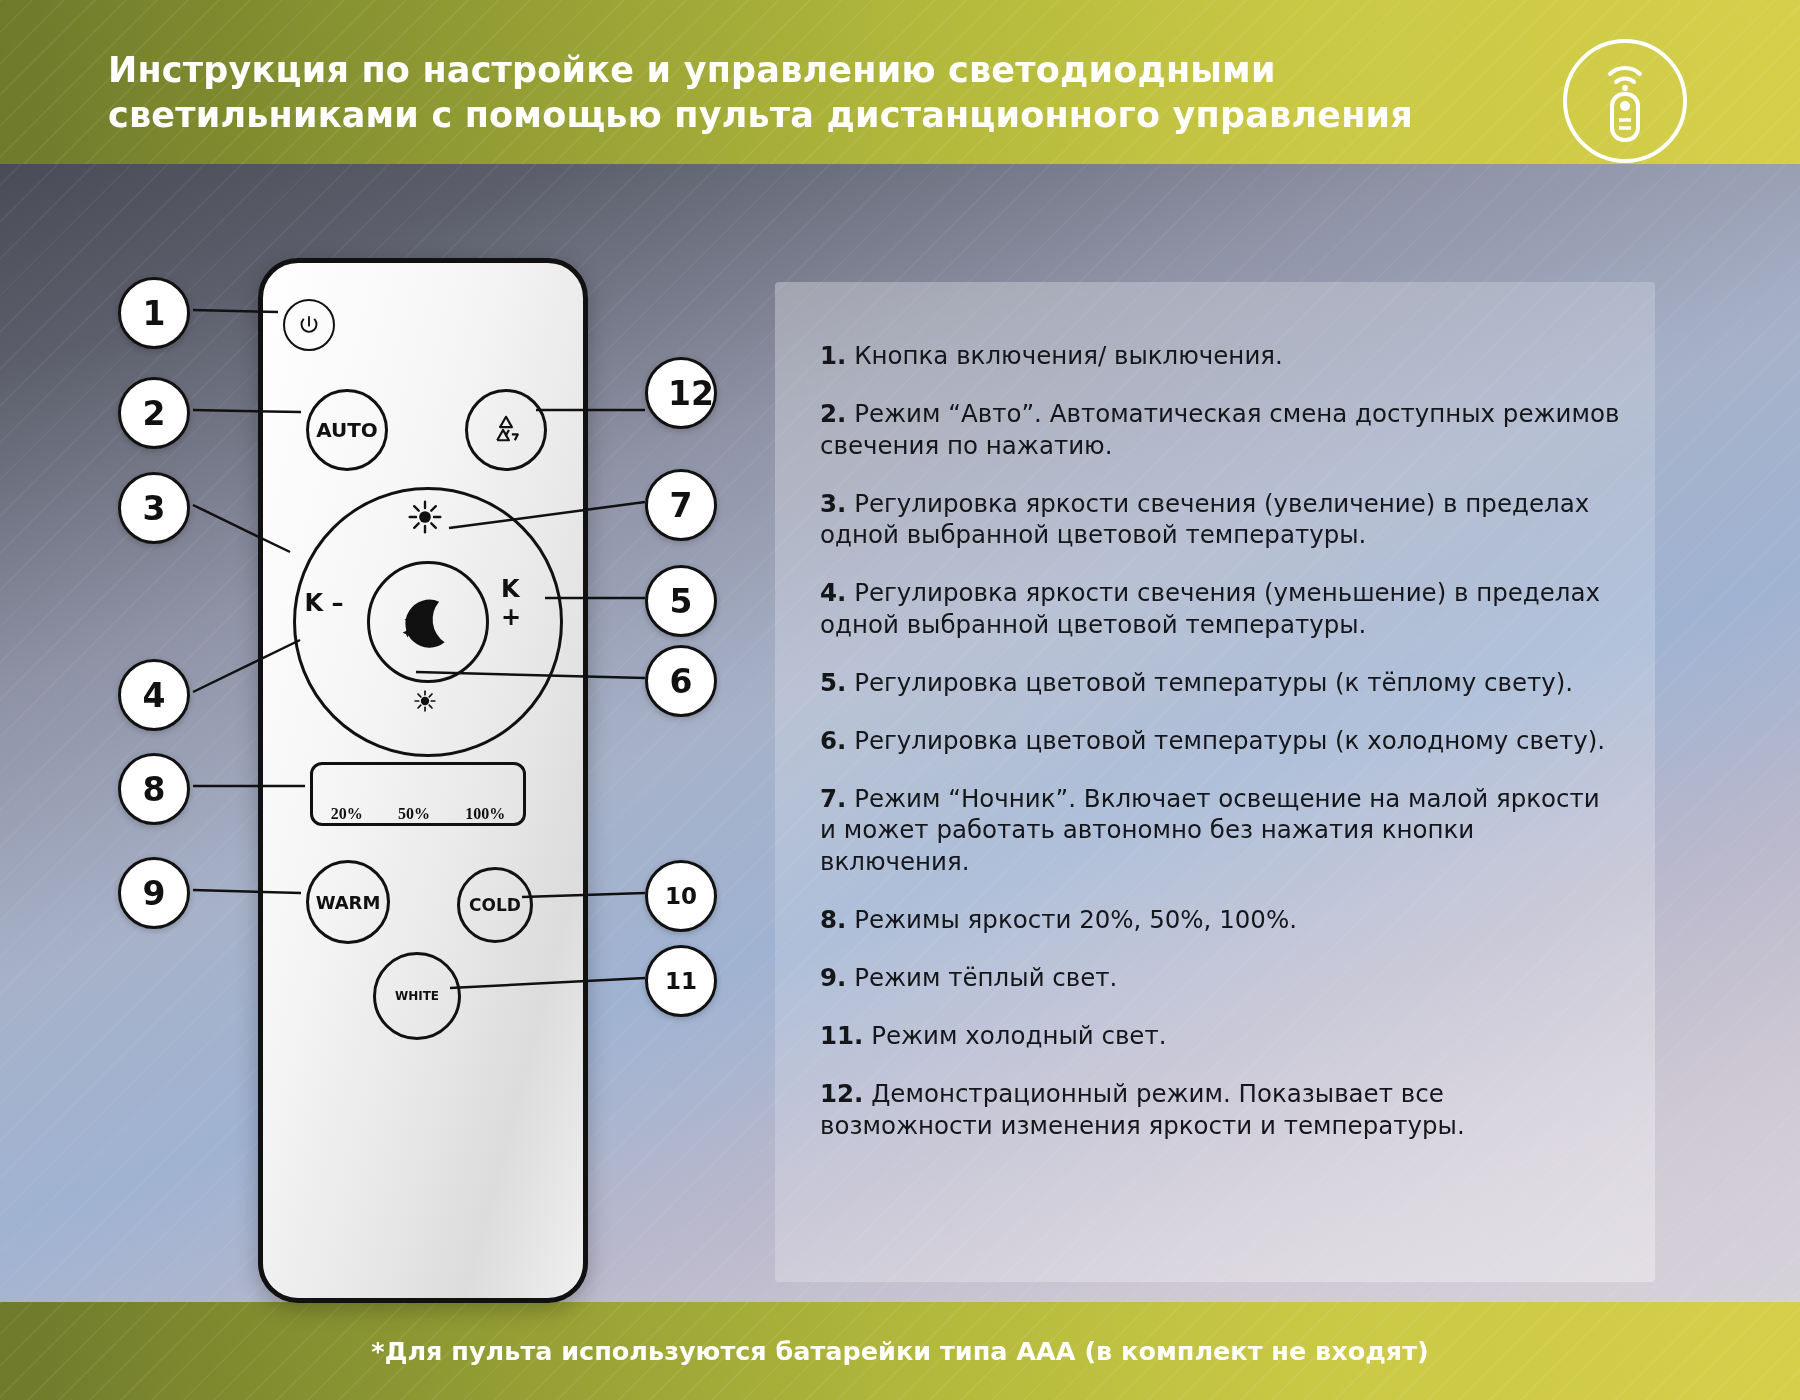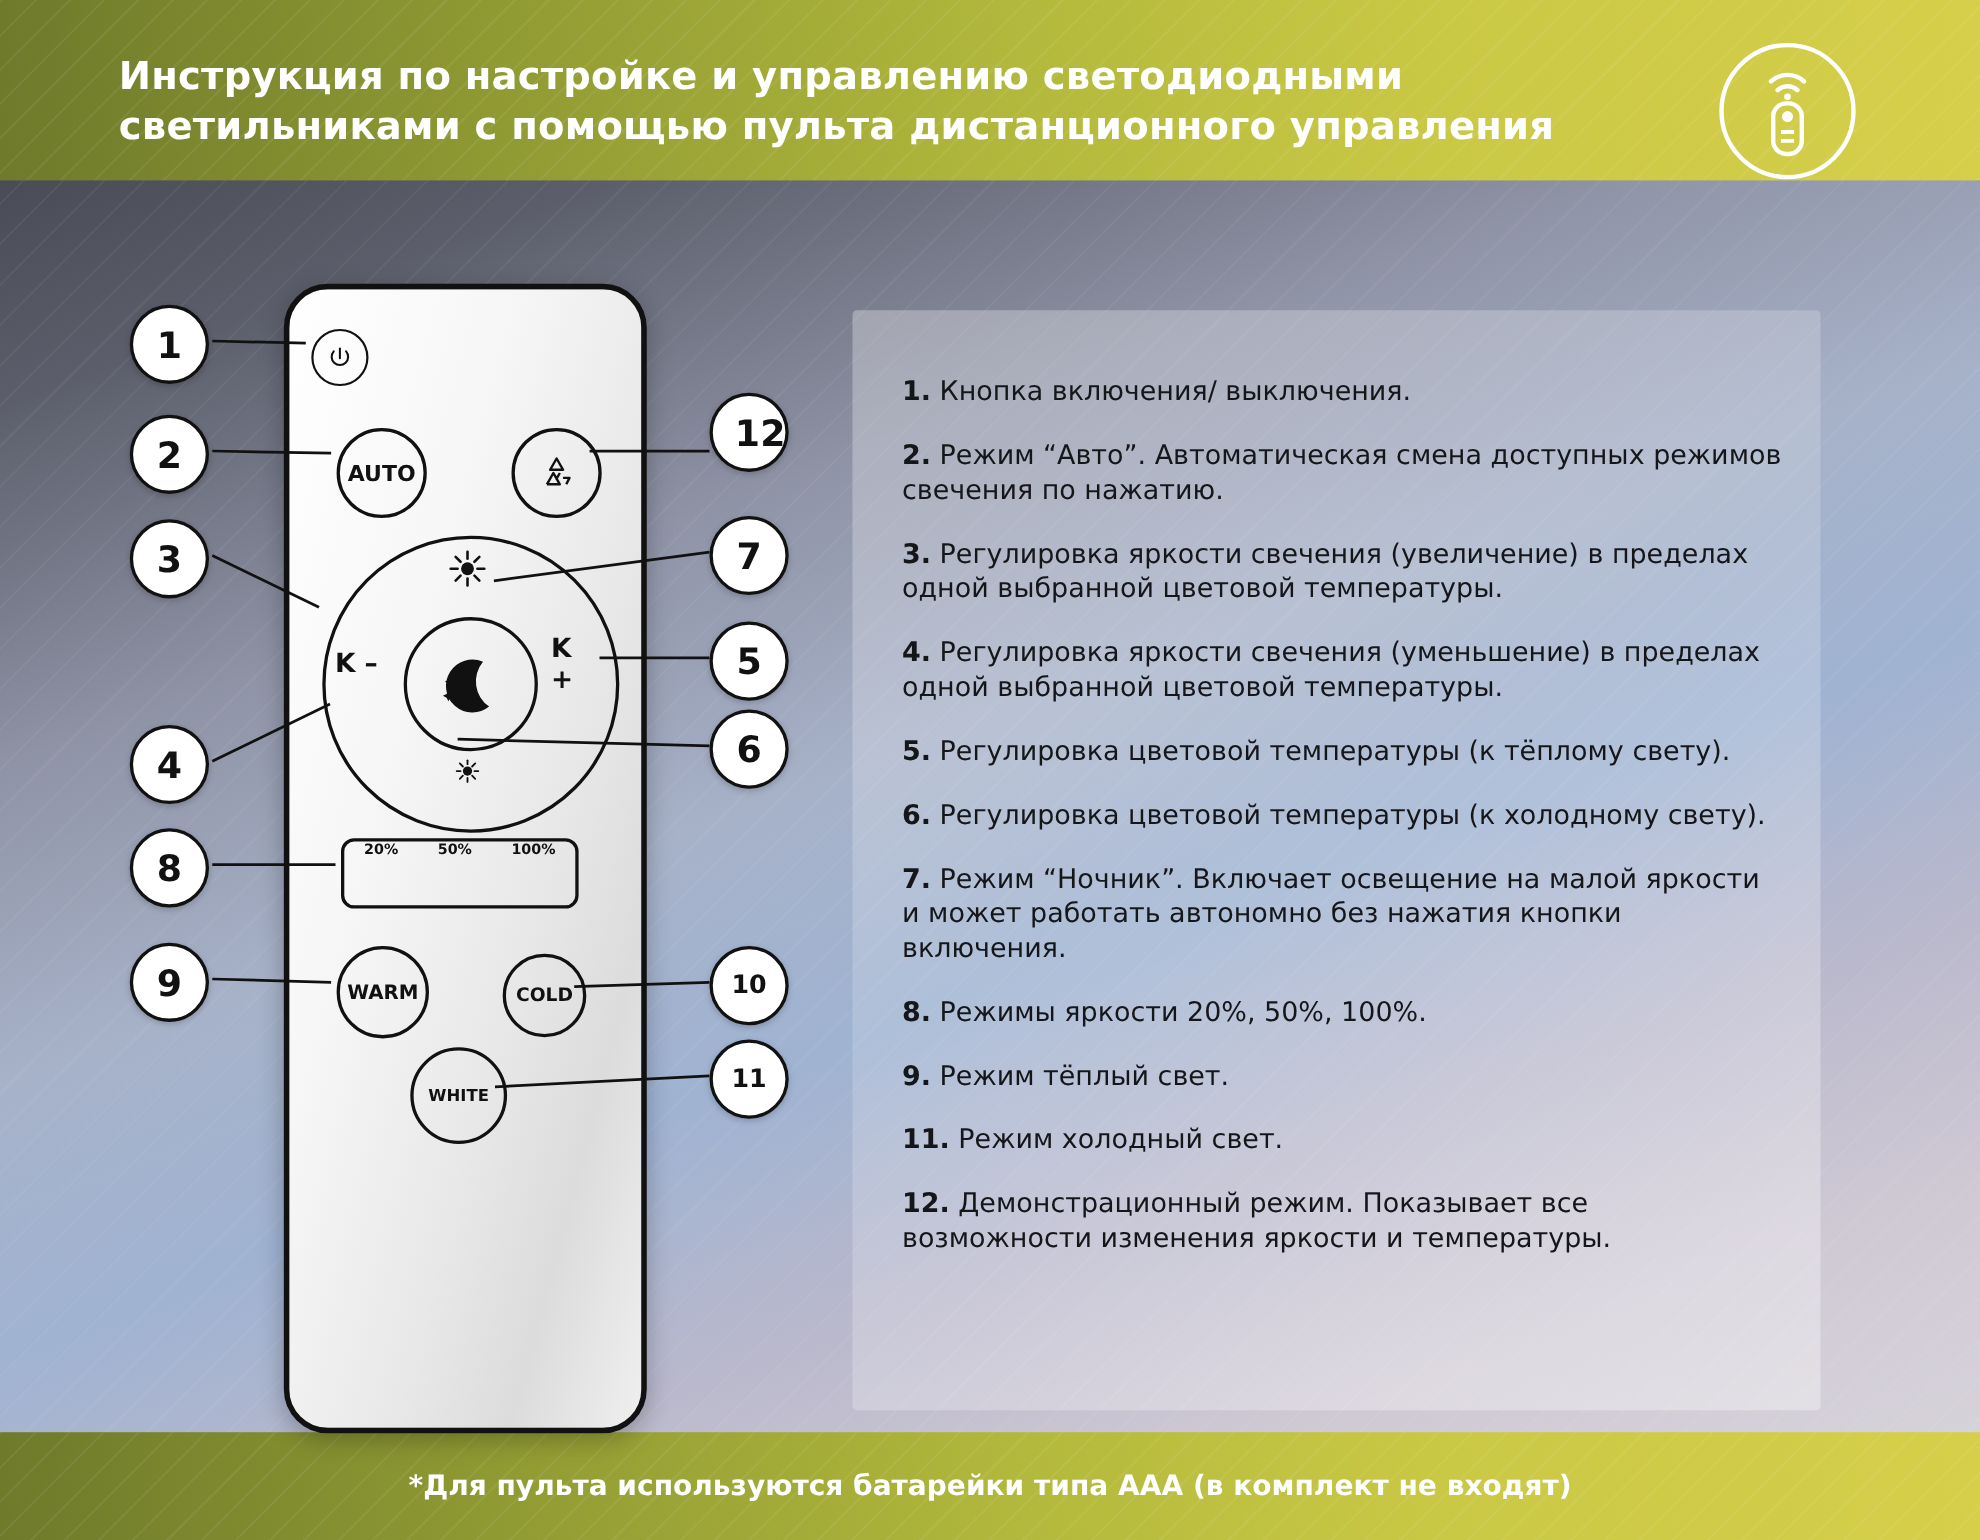--- a/index.html
+++ b/index.html
@@ -79,26 +79,26 @@
     border:3px solid #111;border-radius:50%;
     display:flex;align-items:center;justify-content:center;
   }
   .k-minus{position:absolute;left:296px;top:578px;width:46px;height:40px;font-size:24px;font-weight:bold;color:#111;display:flex;align-items:center;justify-content:center;}
   .k-plus{position:absolute;left:496px;top:578px;width:46px;height:40px;font-size:24px;font-weight:bold;color:#111;display:flex;align-items:center;justify-content:center;}
   .sun-top{position:absolute;left:400px;top:492px;width:40px;height:40px;display:flex;align-items:center;justify-content:center;}
   .sun-bottom{position:absolute;left:400px;top:676px;width:40px;height:40px;display:flex;align-items:center;justify-content:center;}
   .pct-box{
     position:absolute;left:305px;top:757px;width:210px;height:58px;
     border:3px solid #111;border-radius:12px;
-    display:flex;align-items:flex-start;justify-content:space-around;
-    font-size:13px;font-weight:bold;color:#111;
+    display:flex;align-items:flex-end;justify-content:space-around;
+    font-size:16px;font-weight:bold;color:#111;font-family:Liberation Serif, serif;
   }
   .warm-btn{left:301px;top:855px;width:78px;height:78px;font-size:18px;}
   .cold-btn{left:452px;top:862px;width:70px;height:70px;font-size:17px;}
-  .white-btn{left:368px;top:947px;width:82px;height:82px;font-size:15px;}
+  .white-btn{left:368px;top:947px;width:82px;height:82px;font-size:12px;}
   
   .bubble{
     position:absolute;width:66px;height:66px;border-radius:50%;
     background:#fff;border:3px solid #111;
     display:flex;align-items:center;justify-content:center;
     font-size:33px;font-weight:bold;color:#111;z-index:6;
     box-shadow:0 2px 6px rgba(0,0,0,0.2);
   }
   .bubble.small-num{font-size:23px;}
   svg.leaders{position:absolute;left:0;top:0;width:1800px;height:1400px;z-index:5;pointer-events:none;}

